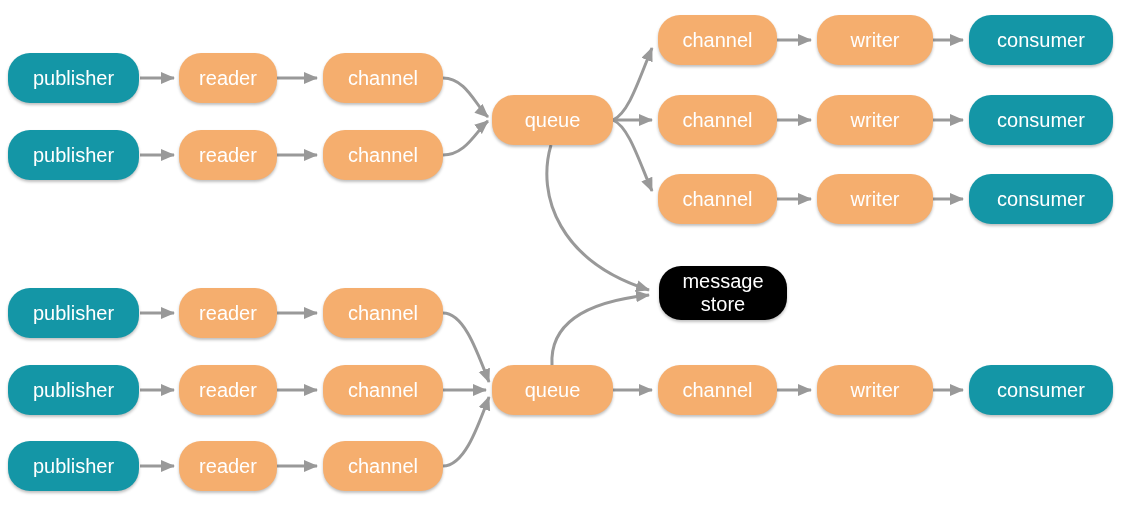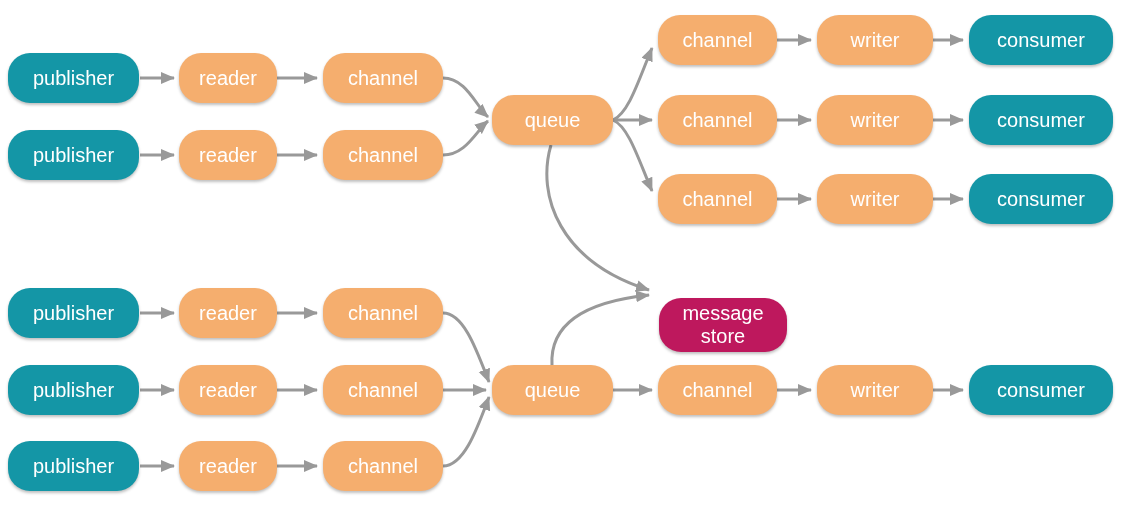--- a/index.html
+++ b/index.html
@@ -126,21 +126,21 @@
       </div>
       <div class="node node-channel" style="left: 323px; top: 441px; width: 120px; height: 50px; background: rgb(245, 174, 110); color: rgb(255, 255, 255);">
         <span>channel</span>
       </div>
       <div class="node node-queue" style="left: 492px; top: 95px; width: 121px; height: 50px; background: rgb(245, 174, 110); color: rgb(255, 255, 255);">
         <span>queue</span>
       </div>
       <div class="node node-queue" style="left: 492px; top: 365px; width: 121px; height: 50px; background: rgb(245, 174, 110); color: rgb(255, 255, 255);">
         <span>queue</span>
       </div>
-      <div class="node node-store" style="left: 659px; top: 266px; width: 128px; height: 54px; background: #be185d; color: rgb(255, 255, 255); margin-top: 32px;">
+      <div class="node node-store" style="left: 659px; top: 266px; width: 128px; height: 54px; background: #000000; color: rgb(255, 255, 255);">
         <span>message store</span>
       </div>
       <div class="node node-channel" style="left: 658px; top: 15px; width: 119px; height: 50px; background: rgb(245, 174, 110); color: rgb(255, 255, 255);">
         <span>channel</span>
       </div>
       <div class="node node-channel" style="left: 658px; top: 95px; width: 119px; height: 50px; background: rgb(245, 174, 110); color: rgb(255, 255, 255);">
         <span>channel</span>
       </div>
       <div class="node node-channel" style="left: 658px; top: 174px; width: 119px; height: 50px; background: rgb(245, 174, 110); color: rgb(255, 255, 255);">
         <span>channel</span>

